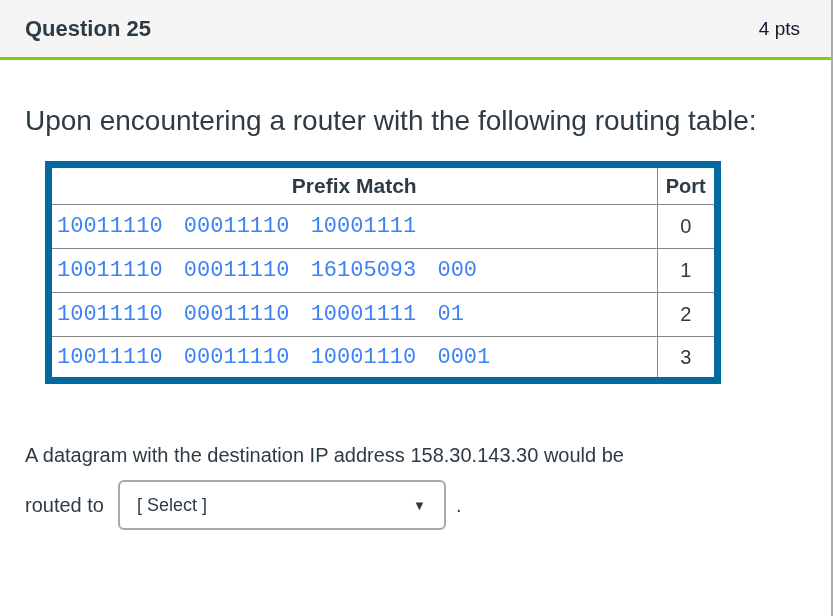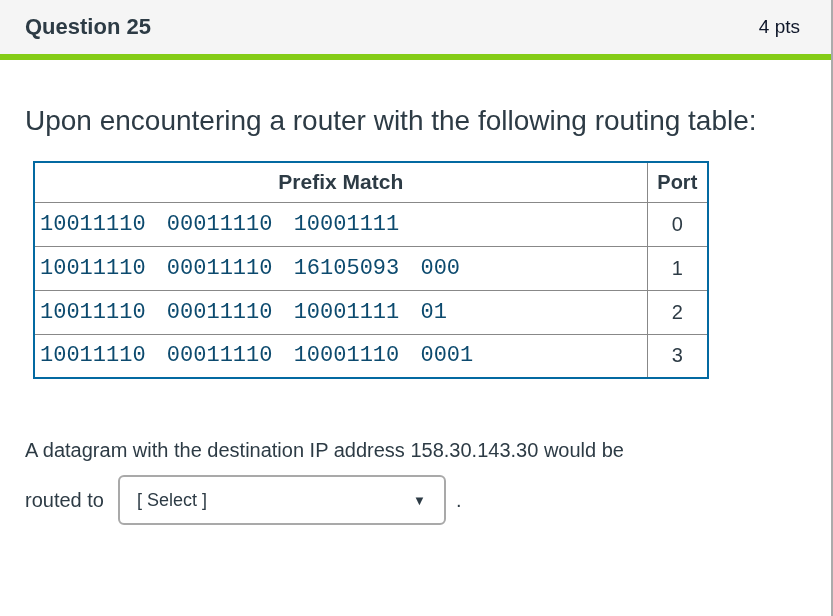--- a/index.html
+++ b/index.html
@@ -14,21 +14,21 @@
     width: 833px;
     height: 616px;
     background: #ffffff;
     border-right: 2px solid #ABABAB;
     overflow: hidden;
   }
   
   .question-header {
     height: 60px;
     background: #F5F5F5;
-    border-bottom: 6px solid #84cc16;
+    border-bottom: 3px solid #84cc16;
     display: flex;
     align-items: center;
     justify-content: space-between;
     padding: 0 31px 0 25px;
   }
   .question-header h2 {
     margin: 0;
     font-size: 22px;
     font-weight: 700;
     color: #2D3B45;
@@ -42,22 +42,22 @@
     padding: 48px 25px 0 25px;
   }
   .intro {
     margin: 0;
     font-size: 28px;
     line-height: 26px;
   }
   
   table.routing {
     border-collapse: collapse;
-    border: 2px solid #0369a1;
-    margin: 27px 0 0 8px;
+    border: 7px solid #0369a1;
+    margin: 27px 0 0 20px;
     width: 676px;
     table-layout: fixed;
   }
   table.routing th, table.routing td {
     border: 1px solid #888888;
     vertical-align: middle;
   }
   th.prefix-col {
     width: 604px;
     height: 40px;
@@ -72,21 +72,21 @@
     font-weight: 700;
   }
   td.prefix-cell {
     height: 44px;
     padding-left: 5px;
   }
   td.prefix-cell.mono {
     font-family: "Liberation Mono", monospace;
     font-size: 22px;
     word-spacing: 8px;
-    color: #0c4a6e;
+    color: #3b82f6;
   }
   td.prefix-cell.plain {
     font-size: 20px;
   }
   td.port-cell {
     text-align: center;
     font-size: 20px;
   }
   
   .answer-line1 {

